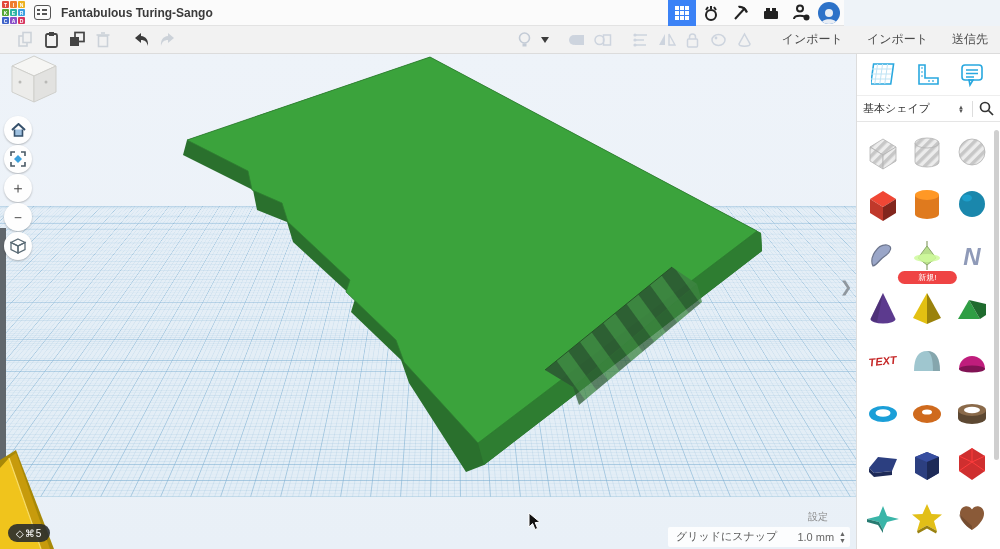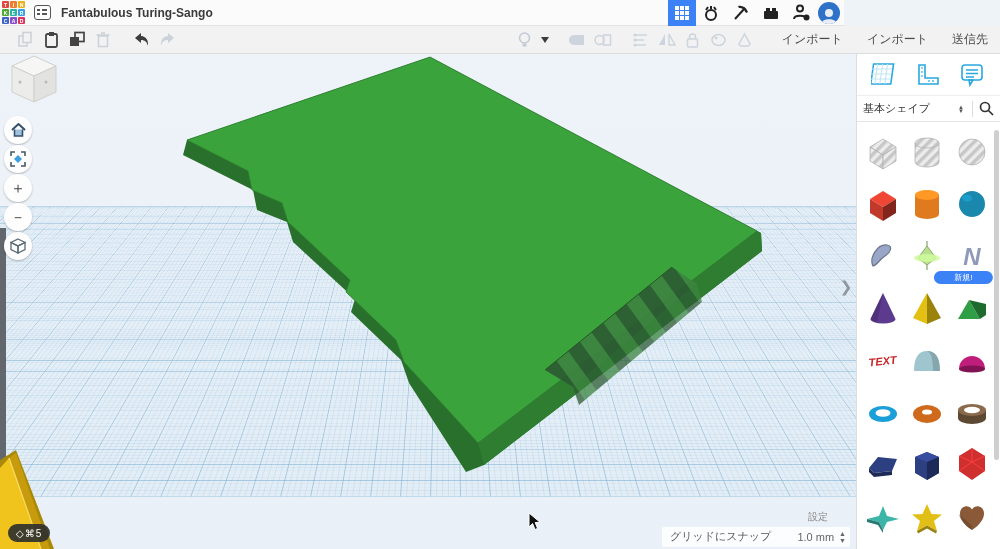--- a/index.html
+++ b/index.html
@@ -56,42 +56,42 @@
   .chevron-handle { position:absolute; left:838px; top:220px; width:16px; height:26px;
     color:#8f979e; font-size:15px; display:flex; align-items:center; justify-content:center; cursor:pointer; }
 
   .kbd-badge { position:absolute; left:8px; top:470px; height:18px; padding:0 8px; border-radius:9px;
     background:rgba(42,46,46,.9); color:#fff; font-size:10px; display:flex; align-items:center; letter-spacing:1px; }
 
   .snap-box { position:absolute; right:6px; bottom:2px; text-align:right; z-index:5; }
   .snap-settings { font-size:10px; color:#8a8a8a; margin-right:22px; margin-bottom:3px; cursor:pointer; display:inline-block;text-align:right; }
   .snap-row { display:flex; align-items:center; font-size:11px; color:#555;
     background:rgba(255,255,255,.85); padding:2px 4px 3px 8px; border-radius:2px; }
-  .snap-value { margin-left:22px; color:#666; padding:1px 4px; cursor:pointer; }
+  .snap-value { margin-left:16px; color:#666; padding:1px 4px; cursor:pointer; }
   .snap-caret { font-size:7px; color:#666; margin-left:1px; cursor:pointer; }
 
   .cursor { position:absolute; left:528px; top:458px; z-index:10; }
 
   
   .panel { position:absolute; right:0; top:54px; width:144px; height:495px; background:#fff;
     border-left:1px solid #ddd; z-index:20; }
   .panel-tools { height:42px; display:flex; align-items:center; justify-content:space-around;
     padding:0 6px; border-bottom:1px solid #eee; }
   .ptool { width:34px; height:34px; display:flex; align-items:center; justify-content:center; cursor:pointer; }
   .shape-select { height:26px; display:flex; align-items:center; padding:0 6px;
     border-bottom:1px solid #e5e5e5; }
   .shape-select .lbl { font-size:11px; color:#333; flex:1; cursor:pointer; }
   .sort-arrows { display:flex; flex-direction:column; line-height:4px; font-size:6px; color:#555;
     margin-right:8px; cursor:pointer; }
   .sel-sep { width:1px; height:16px; background:#ddd; margin-right:6px; }
   .shapes-grid { position:absolute; top:70px; left:0; right:6px; bottom:0; display:grid;
     grid-template-columns:repeat(3,1fr); grid-auto-rows:52px; padding:2px 0 0 4px; overflow:hidden; }
   .shape-cell { display:flex; align-items:center; justify-content:center; position:relative; cursor:pointer; }
   .new-badge { position:absolute; left:50%; transform:translateX(-50%); bottom:-2px;
-    background:#3b82f6; color:#fff; font-size:8px; padding:1px 20px; border-radius:7px; white-space:nowrap;margin-left:36px; }
+    background:#ef4444; color:#fff; font-size:8px; padding:1px 20px; border-radius:7px; white-space:nowrap; }
   .pscroll { position:absolute; right:1px; top:76px; width:5px; height:330px; background:#cfcfcf; border-radius:3px; cursor:pointer; }
 </style>
 </head>
 <body>
 
 <div class="header">
   <div class="logo" id="logo">
       <span style="background: rgb(226, 72, 61);">T</span>
       <span style="background: rgb(239, 125, 47);">I</span>
       <span style="background: rgb(237, 177, 32);">N</span>

